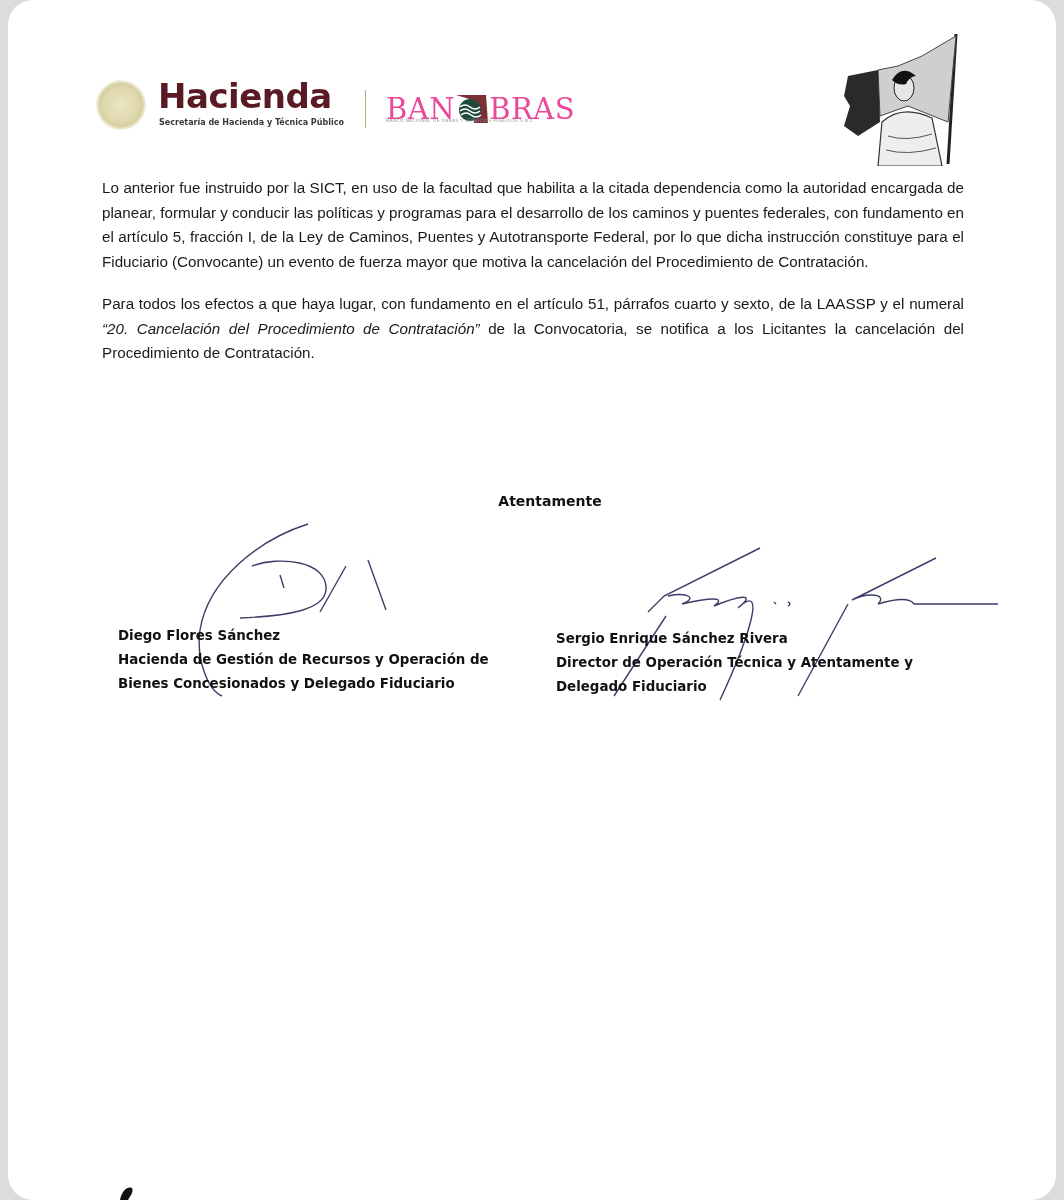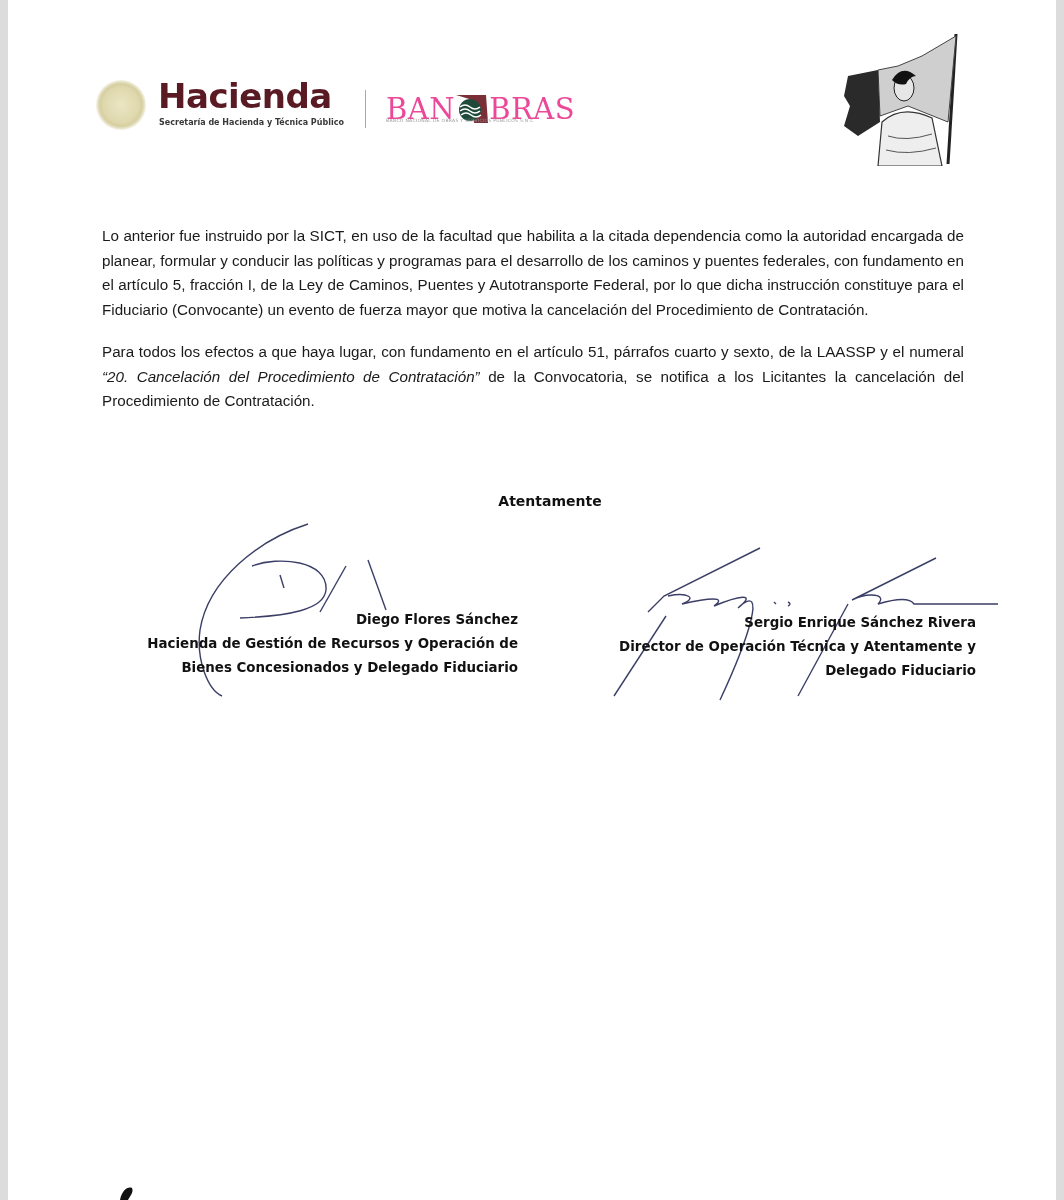--- a/index.html
+++ b/index.html
@@ -5,20 +5,21 @@
     html, body { margin: 0; padding: 0; }
     body {
       width: 1064px; height: 1200px; overflow: hidden;
       background: #dcdcdc;
       font-family: "DejaVu Sans", sans-serif;
       position: relative;
     }
     .page {
       position: absolute; left: 8px; top: 0; width: 1048px; height: 1200px;
       background: #ffffff;
+      border-radius: 25px;
     }
     .header { position: absolute; left: 0; top: 0; width: 100%; height: 170px; }
     .seal {
       position: absolute; left: 88px; top: 80px; width: 50px; height: 50px;
       border-radius: 50%;
       background: radial-gradient(circle, #e8e2b8 0%, #d9d1a0 50%, #cfc690 60%, #efeedd 70%, #c9c08a 100%);
       opacity: 0.85;
     }
     .hacienda-word {
       position: absolute; left: 150px; top: 76px;
@@ -45,32 +46,31 @@
       font-size: 4.5px; color: #999; letter-spacing: 0.3px;
     }
     .adelita {
       position: absolute; left: 830px; top: 26px; width: 130px; height: 140px;
     }
     .body-text {
       position: absolute; left: 94px; top: 176px; width: 862px;
       font-family: "Liberation Sans", sans-serif;
       font-size: 15.2px; line-height: 24.5px; color: #1a1a1a;
       text-align: justify;
-      margin-top: 48px;
     }
     .body-text p { margin: 0 0 18px 0; }
     .body-text em { font-style: italic; }
     .closing {
       position: absolute; left: 0; width: 100%; top: 493px; text-align: center;
       font-family: "DejaVu Sans", sans-serif; font-weight: bold; font-size: 14px; color: #111; padding-left: 18px;
     }
     .sig-block {
-      position: absolute; text-align: right;
+      position: absolute; text-align: left;
       font-family: "DejaVu Sans", sans-serif; font-weight: bold; font-size: 13.4px;
-      line-height: 24px; color: #111;
+      line-height: 24px; color: #111; margin-top: 16px;
     }
     .sig-left { left: 110px; width: 400px; top: 608px; }
     .sig-right { left: 548px; width: 420px; top: 611px; }
     .sig-svg { position: absolute; left: 0; top: 0; width: 1048px; height: 720px; pointer-events: none; }
     .footer-mark {
       position: absolute; left: 110px; top: 1184px; width: 30px; height: 16px;
     }
   </style>
 </head>
 <body>

